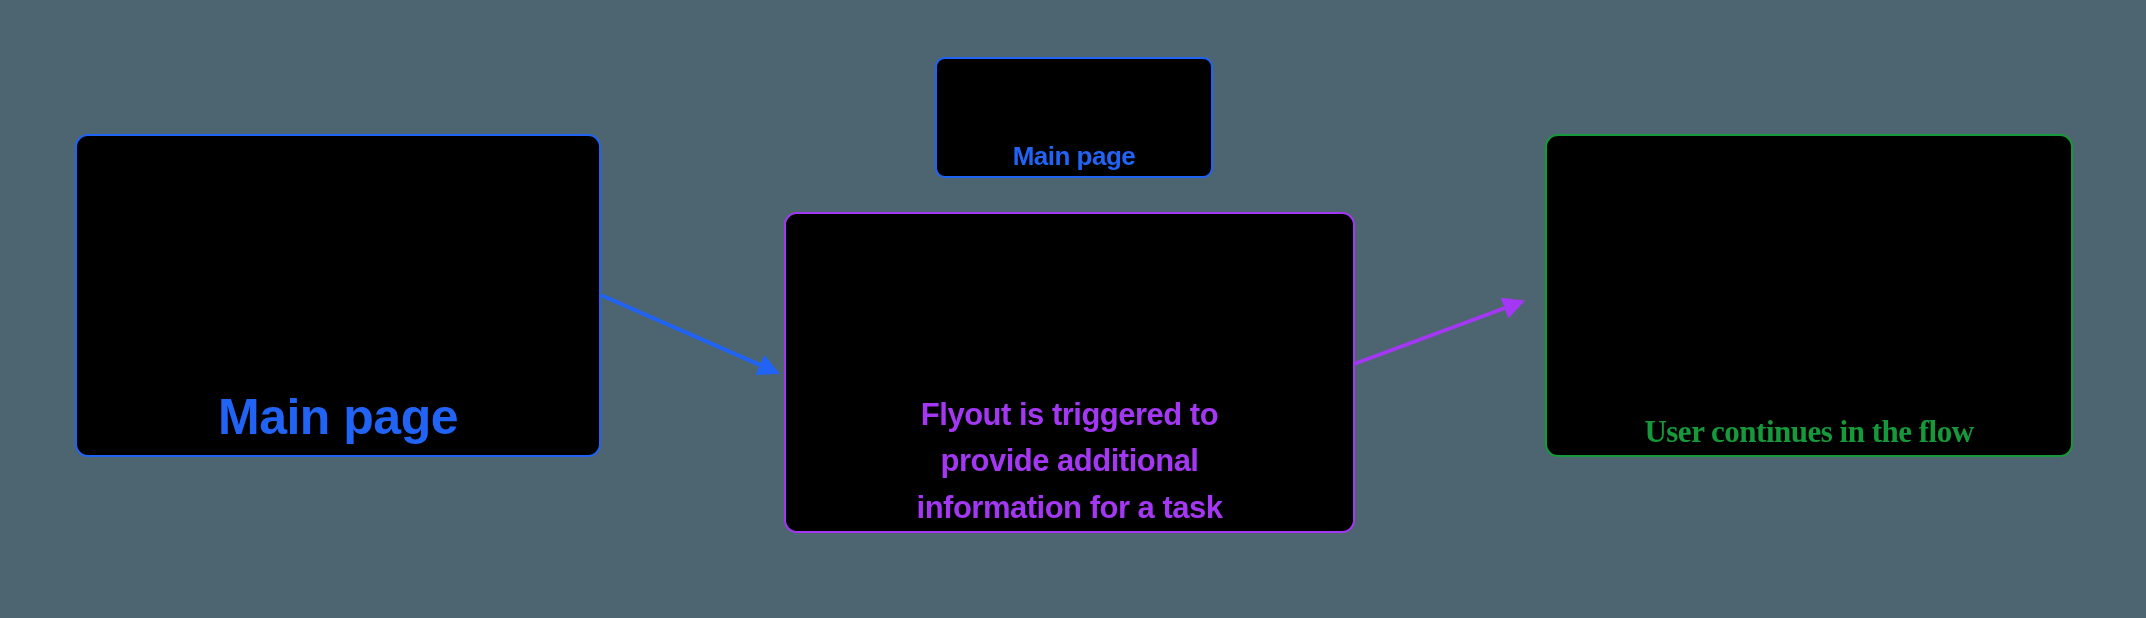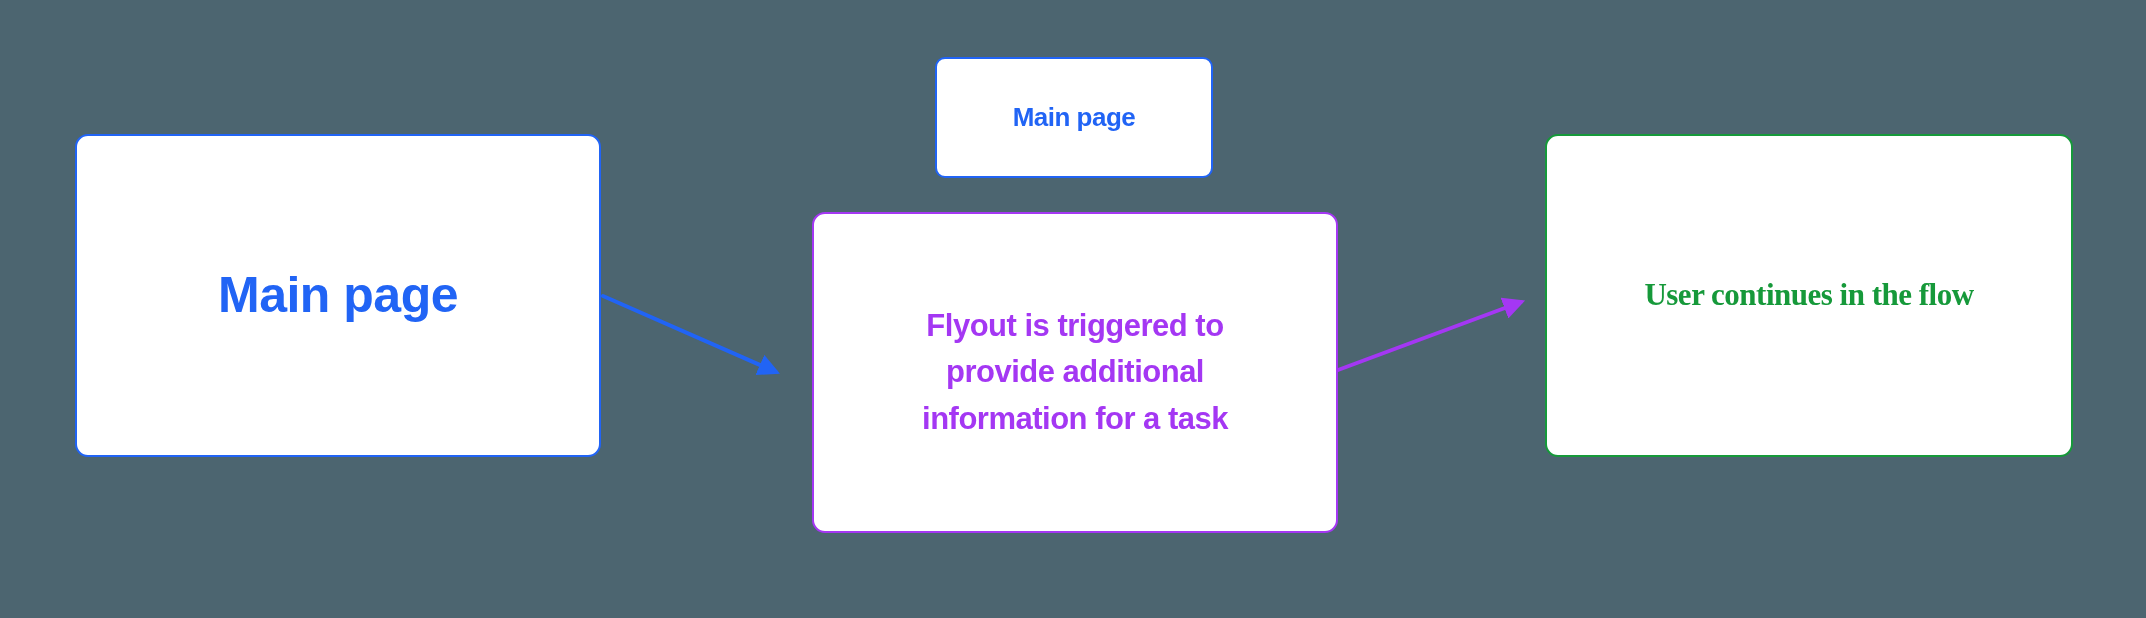--- a/index.html
+++ b/index.html
@@ -20,24 +20,24 @@
   }
   .connector-layer {
     position: absolute;
     left: 0;
     top: 0;
     width: 2146px;
     height: 618px;
   }
   .node {
     position: absolute;
-    background: #ffffff;
+    background: #000000;
     border-radius: 13px;
     display: flex;
-    align-items: center;
+    align-items: flex-end;
     justify-content: center;
     text-align: center;
     box-sizing: border-box;
   }
   .node-label {
     font-weight: 700;
     letter-spacing: -0.5px;
     line-height: 1.5;
   }
   
@@ -60,23 +60,23 @@
     height: 121px;
     border: 2.5px solid #2164F5;
     border-radius: 10px;
   }
   .node-main-small .node-label {
     color: #2164F5;
     font-size: 26px;
   }
   
   .node-flyout {
-    left: 812px;
+    left: 784px;
     top: 212px;
-    width: 526px;
+    width: 571px;
     height: 321px;
     border: 2.5px solid #A437F3;
   }
   .node-flyout .node-label {
     color: #A437F3;
     font-size: 31px;
     width: 350px;
   }
   
   .node-continue {

